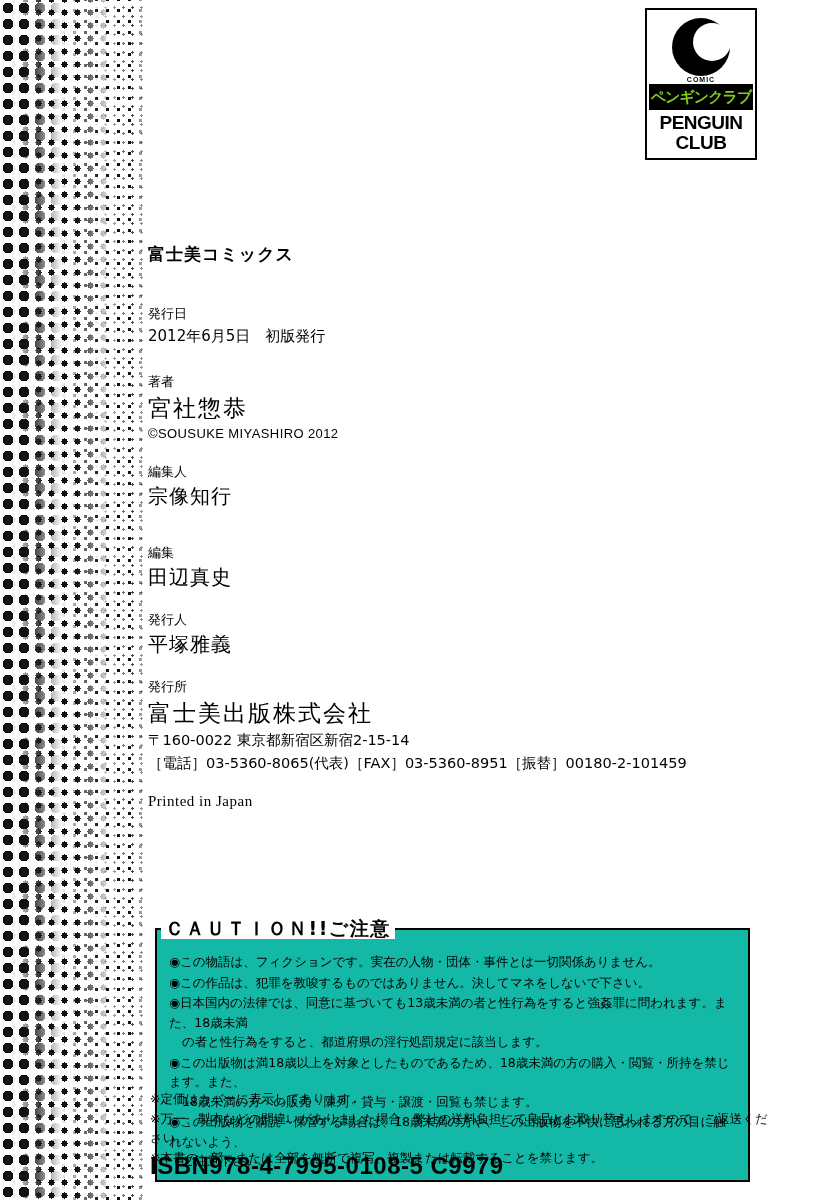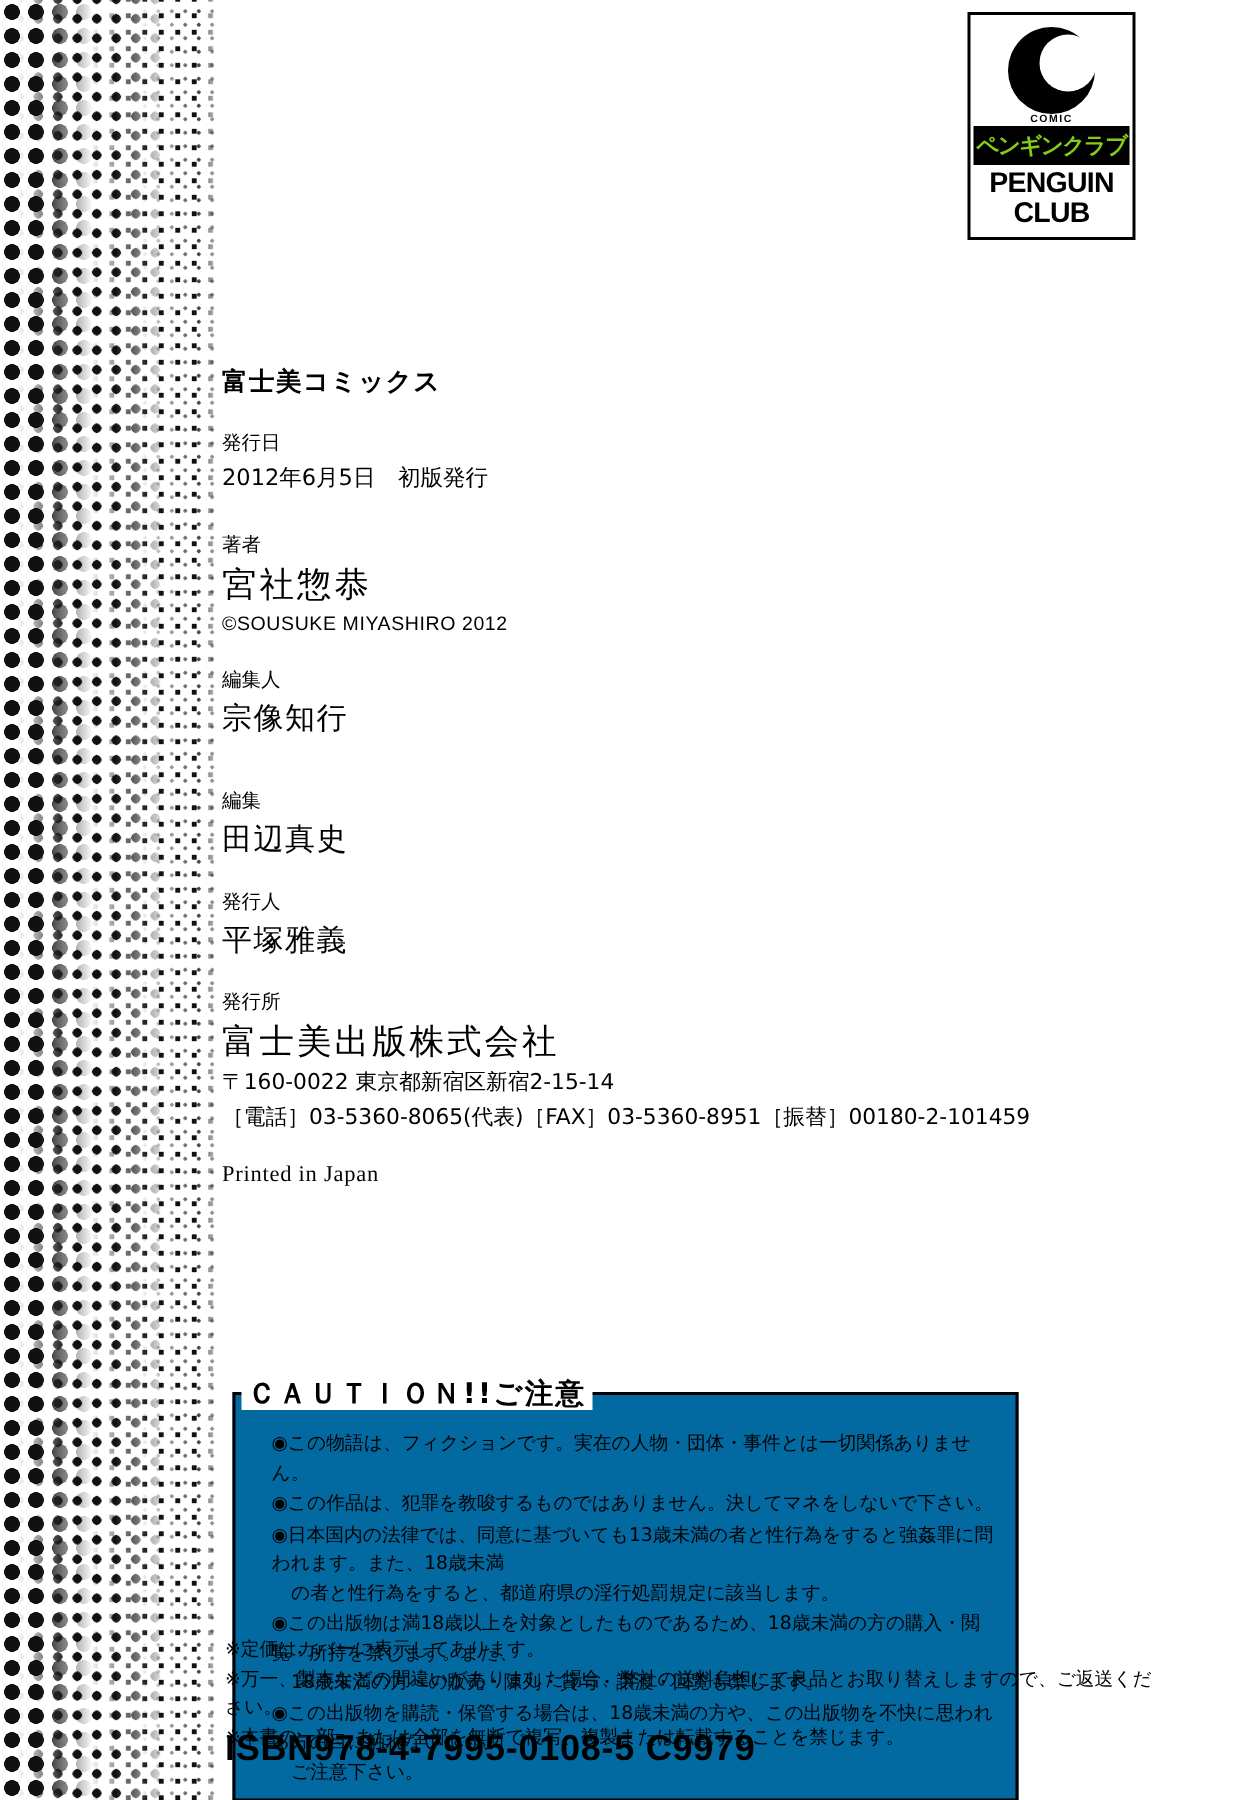--- a/index.html
+++ b/index.html
@@ -130,21 +130,21 @@
     letter-spacing: 1px;
   }
   .book-title {
     margin-top: 20px;
     font-family: "DejaVu Sans", sans-serif;
     font-size: 39px;
     font-weight: bold;
     letter-spacing: 4px;
   }
 
-  .block { margin-top: 20px; }
+  .block { margin-top: 38px; }
   .block-label {
     font-family: "DejaVu Sans", sans-serif;
     font-size: 13px;
     line-height: 20px;
   }
   .block-value {
     font-family: "DejaVu Sans", sans-serif;
     font-size: 15px;
     line-height: 24px;
   }
@@ -180,25 +180,25 @@
     font-family: Liberation Serif, serif;
     font-size: 15px;
     letter-spacing: 0.5px;
   }
 
   
   .caution-wrap {
     position: absolute;
     left: 155px;
     top: 928px;
-    width: 524px;
+    width: 595px;
     border: 2.5px solid #000;
     box-sizing: border-box;
-    padding: 0 0 8px 12px;
-    background: #0369a1;
+    padding: 0 0 8px 0;
+    background: #14b8a6;
   }
   .caution-head {
     position: absolute;
     left: -2px;
     top: -14px;
     width: 100%;
     text-align: left;
     padding-left: 6px;
     box-sizing: border-box;
   }

